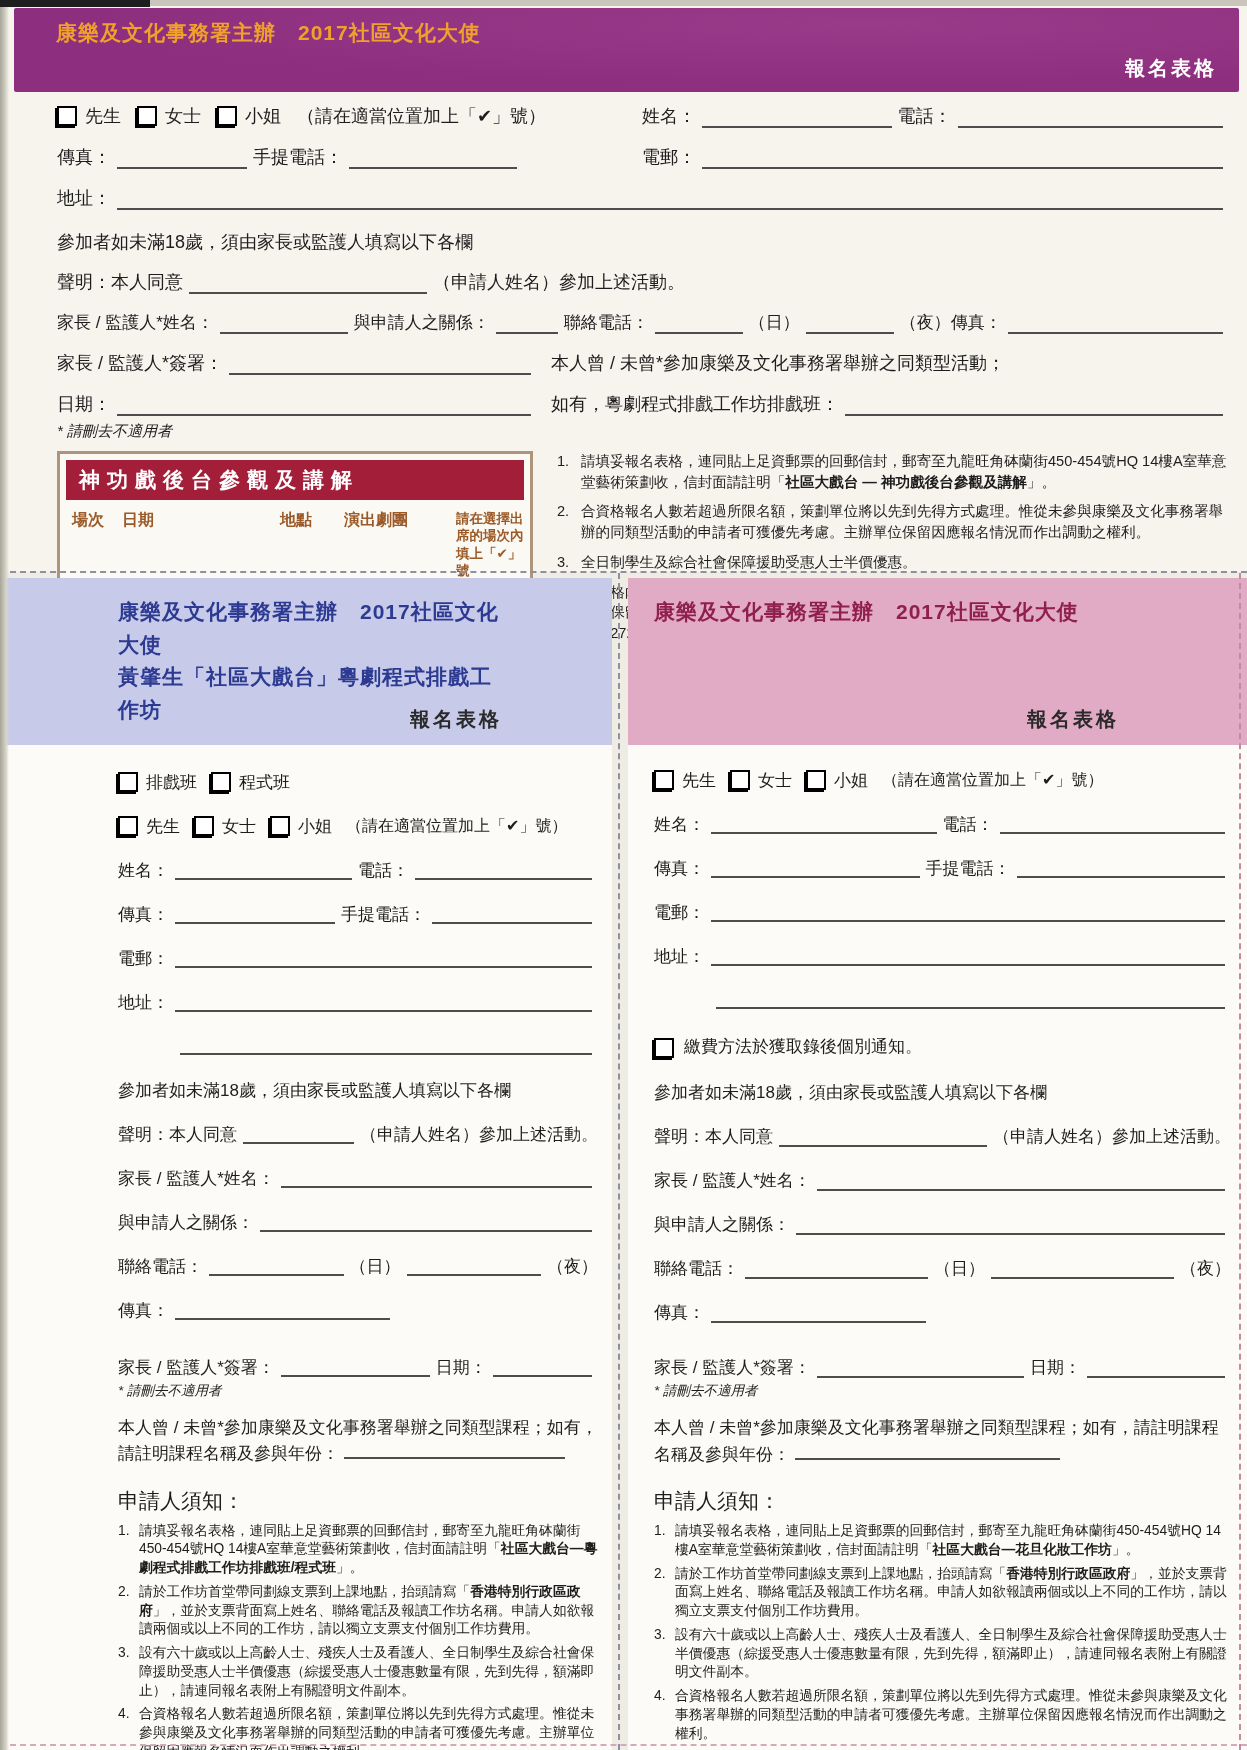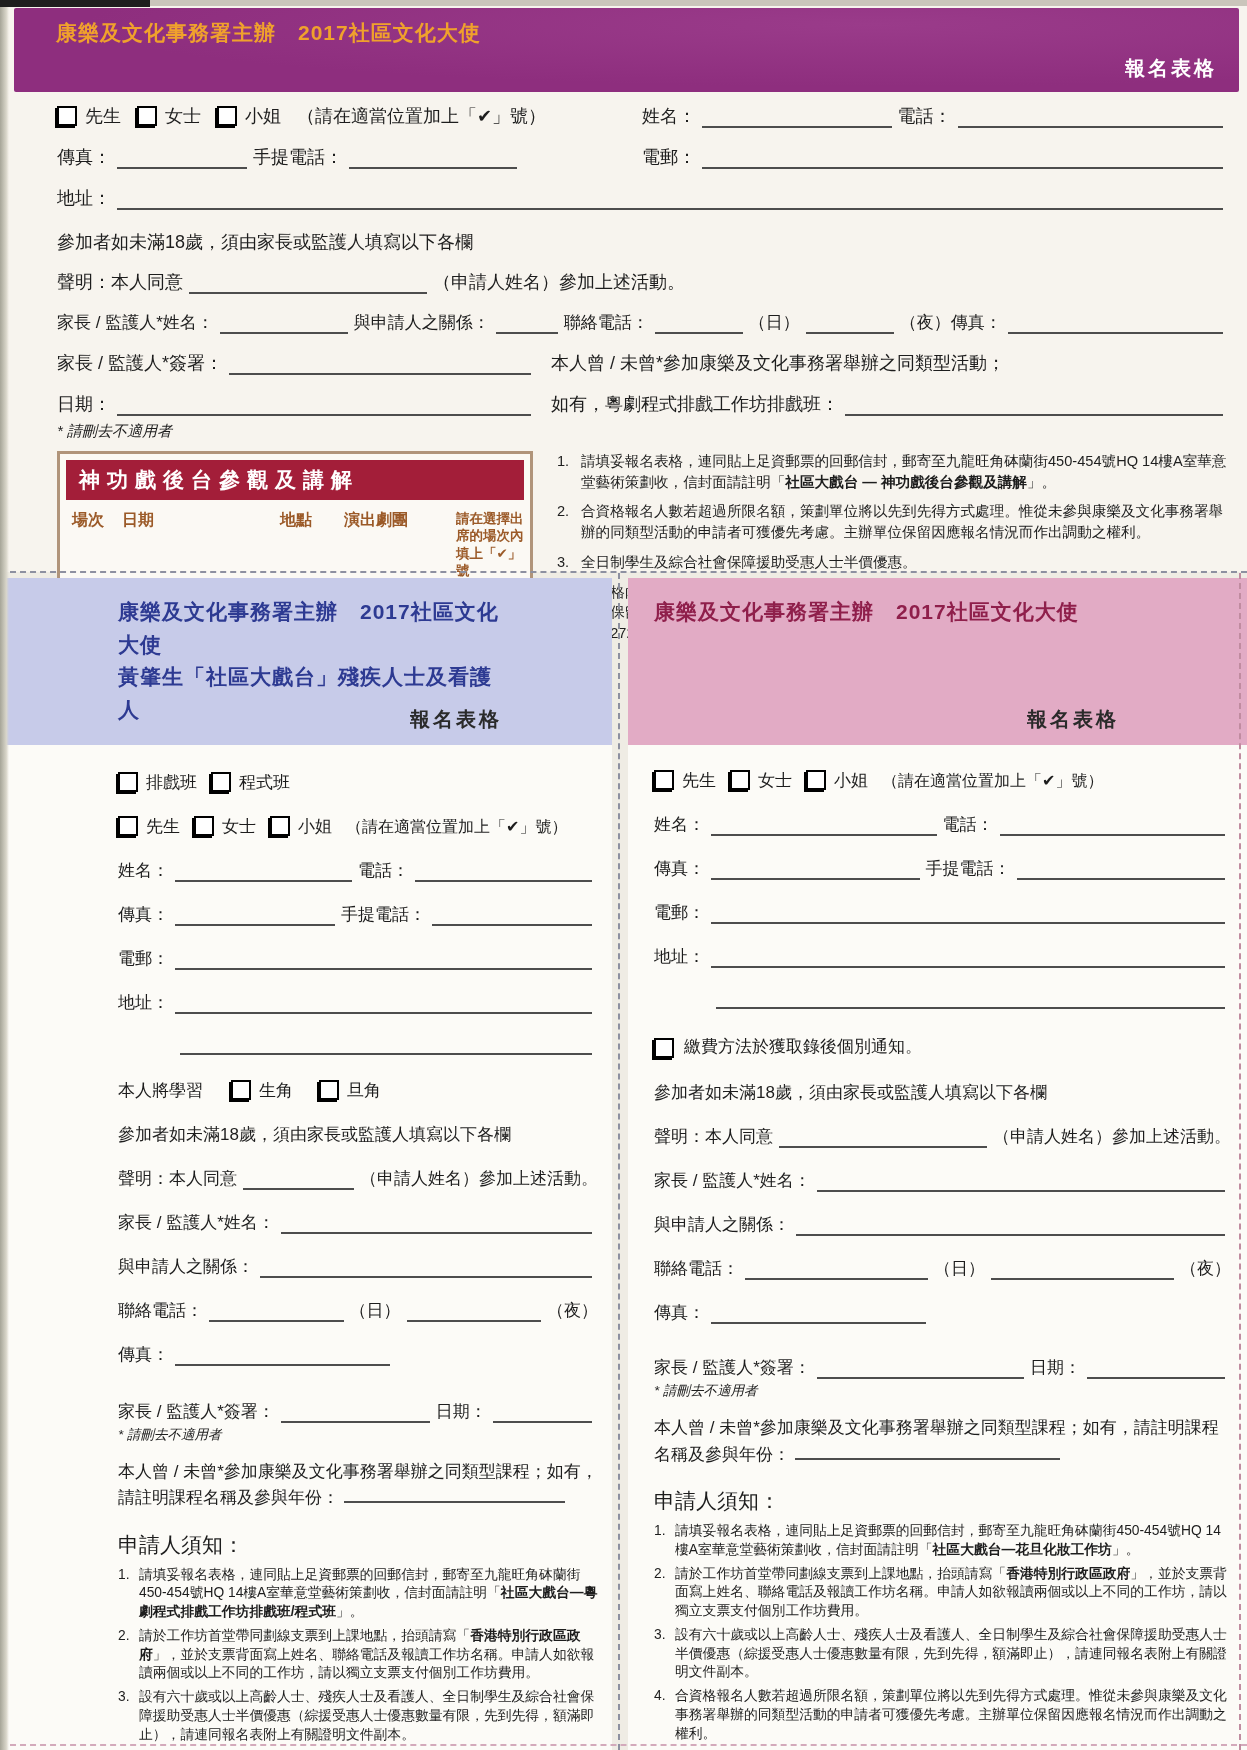--- a/index.html
+++ b/index.html
@@ -69,21 +69,21 @@
   .banner-left .bline{font-size:21px;font-weight:bold;color:#2d3a92;line-height:1.55;letter-spacing:1px;}
   .banner-left .formlabel{position:absolute;right:110px;bottom:12px;font-size:20px;font-weight:bold;
                           color:#2a2a2a;letter-spacing:3px;}
   .banner-right{height:167px;background:#e2abc5;position:relative;padding:18px 125px 0 26px;box-sizing:border-box;}
   .banner-right .bline{font-size:21px;font-weight:bold;color:#8f1f4b;line-height:1.55;letter-spacing:1px;}
   .banner-right .formlabel{position:absolute;right:128px;bottom:12px;font-size:20px;font-weight:bold;
                            color:#2a2a2a;letter-spacing:3px;}
   .bform{font-size:17px;}
   .col-left .bform{padding:26px 14px 0 118px;}
   .col-right .bform{padding:24px 16px 0 26px;}
-  .brow{display:flex;align-items:flex-end;margin-bottom:21px;}
+  .brow{display:flex;align-items:center;margin-bottom:21px;}
   .bform .hint{font-size:16px;}
   .bform .cbl{margin:0 14px 0 8px;}
   .ppara{margin-bottom:19px;line-height:1.55;margin-top:12px;}
   .fl-inline{display:inline-block;width:46%;border-bottom:2px solid #4d4d4d;height:0.95em;vertical-align:baseline;}
   .consent{display:flex;align-items:flex-start;margin-bottom:21px;line-height:1.55;}
   .consent .cb{margin-top:4px;margin-right:10px;}
   .consent .bold-line{display:block;font-weight:normal;}
   .bnotes{font-size:13.8px;line-height:1.36;margin-top:2px;}
   .bnotes .note{margin-bottom:5px;}
   .bnotes .nnum{width:21px;}
@@ -240,21 +240,21 @@
   </div>
 
   <div class="cut-h"></div>
   <div class="cut-v"></div>
   <div class="cut-v2"></div>
   <div class="cut-b"></div>
 
   <div class="col-left">
     <div class="banner-left">
       <div class="bline">康樂及文化事務署主辦　2017社區文化大使</div>
-      <div class="bline">黃肇生「社區大戲台」殘疾人士及看護人</div>
+      <div class="bline">黃肇生「社區大戲台」粵劇程式排戲工作坊</div>
       <div class="formlabel">報名表格</div>
     </div>
     <div class="bform">
       <div class="brow">
         <span class="cb"></span>
         <span class="cbl">排戲班</span>
         <span class="cb"></span>
         <span class="cbl">程式班</span>
       </div>
       <div class="brow">
@@ -281,27 +281,20 @@
       <div class="brow">
         <span class="lbl">電郵：</span>
         <span class="fl"></span>
       </div>
       <div class="brow">
         <span class="lbl">地址：</span>
         <span class="fl"></span>
       </div>
       <div class="brow" style="margin-bottom:24px">
         <span class="fl" style="margin-left:62px"></span>
-      </div>
-      <div class="brow">
-        <span class="lbl" style="margin-right:28px">本人將學習</span>
-        <span class="cb"></span>
-        <span class="cbl" style="margin-right:26px">生角</span>
-        <span class="cb"></span>
-        <span class="cbl">旦角</span>
       </div>
       <div class="brow">
         <span>參加者如未滿18歲，須由家長或監護人填寫以下各欄</span>
       </div>
       <div class="brow">
         <span class="lbl">聲明：本人同意</span>
         <span class="fl"></span>
         <span class="lbl">（申請人姓名）參加上述活動。</span>
       </div>
       <div class="brow">

